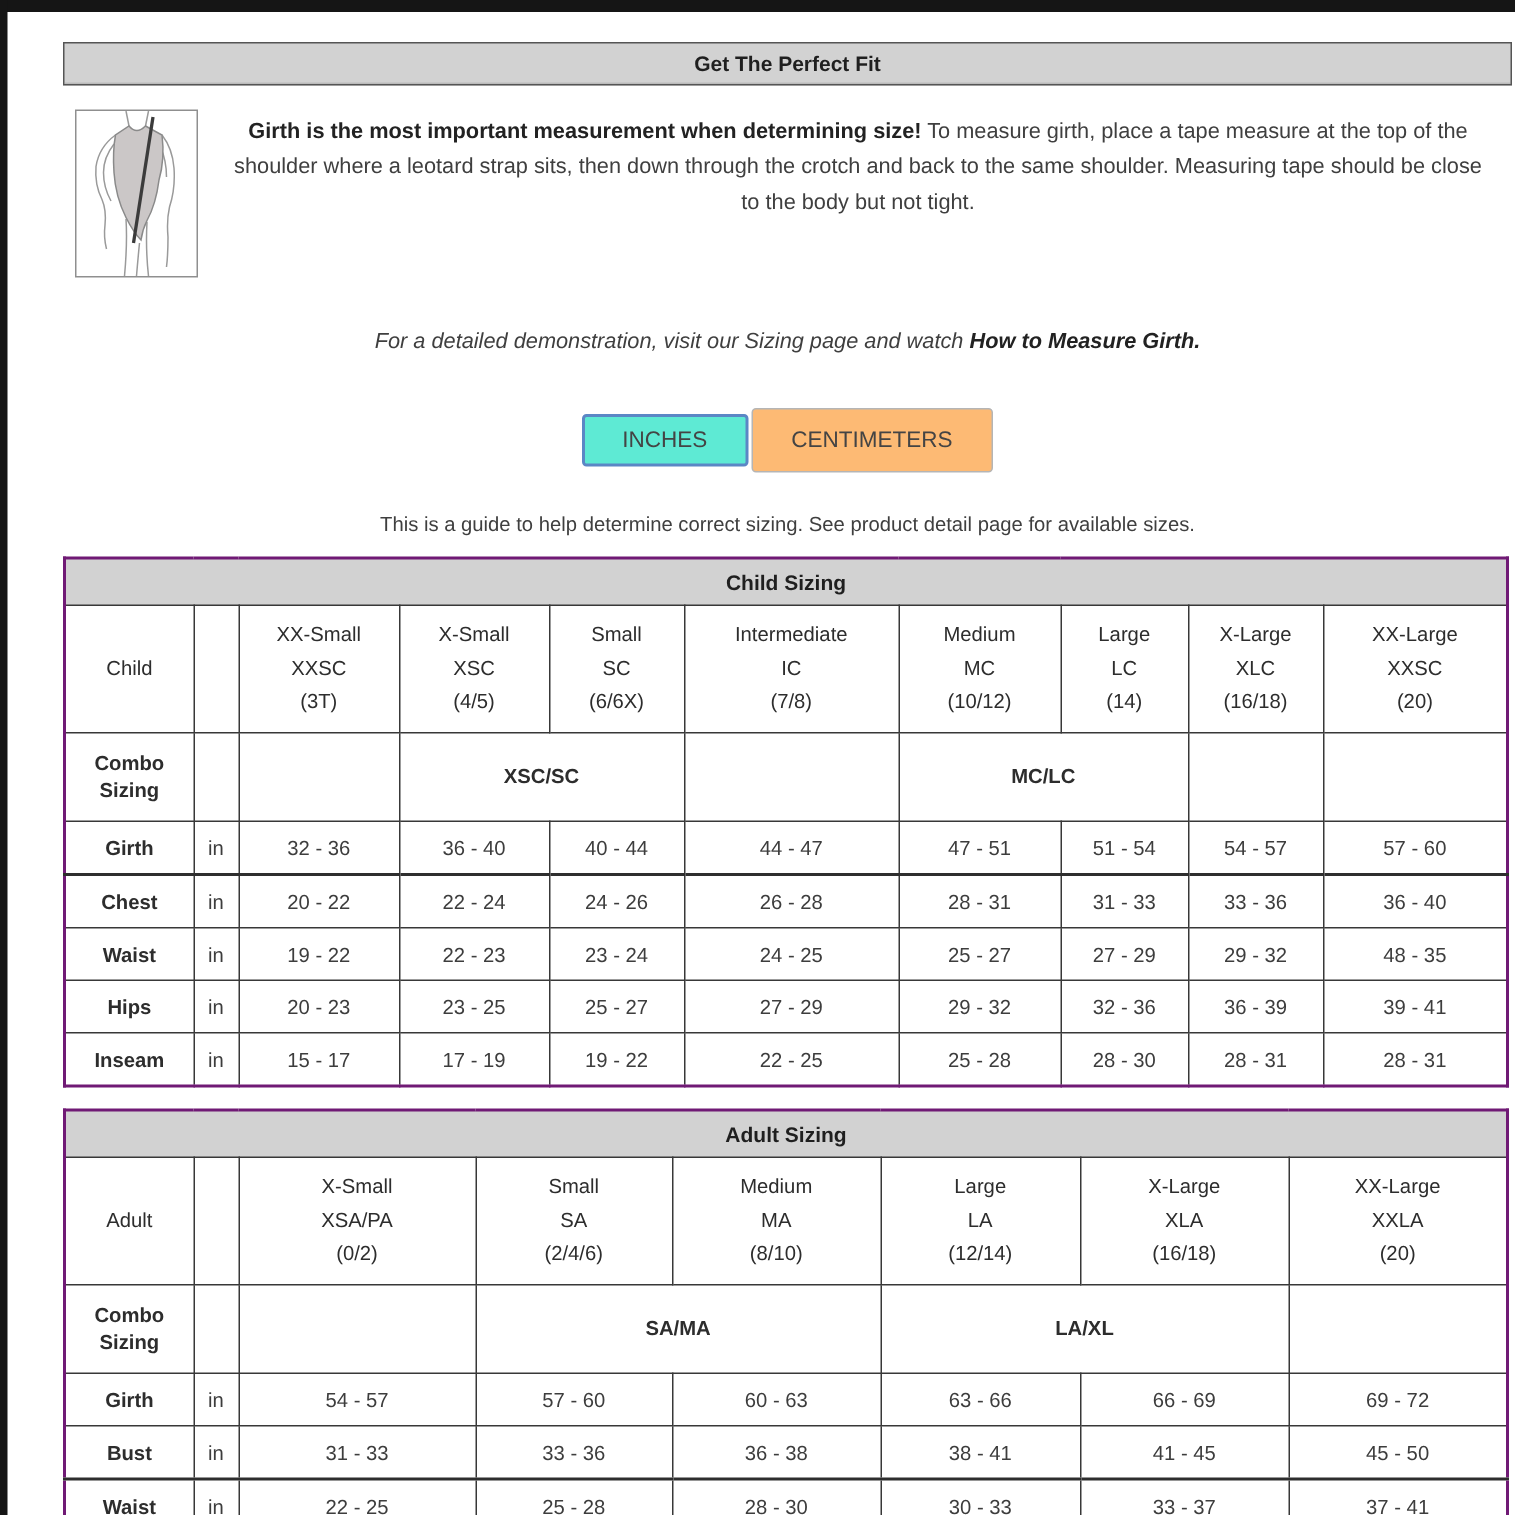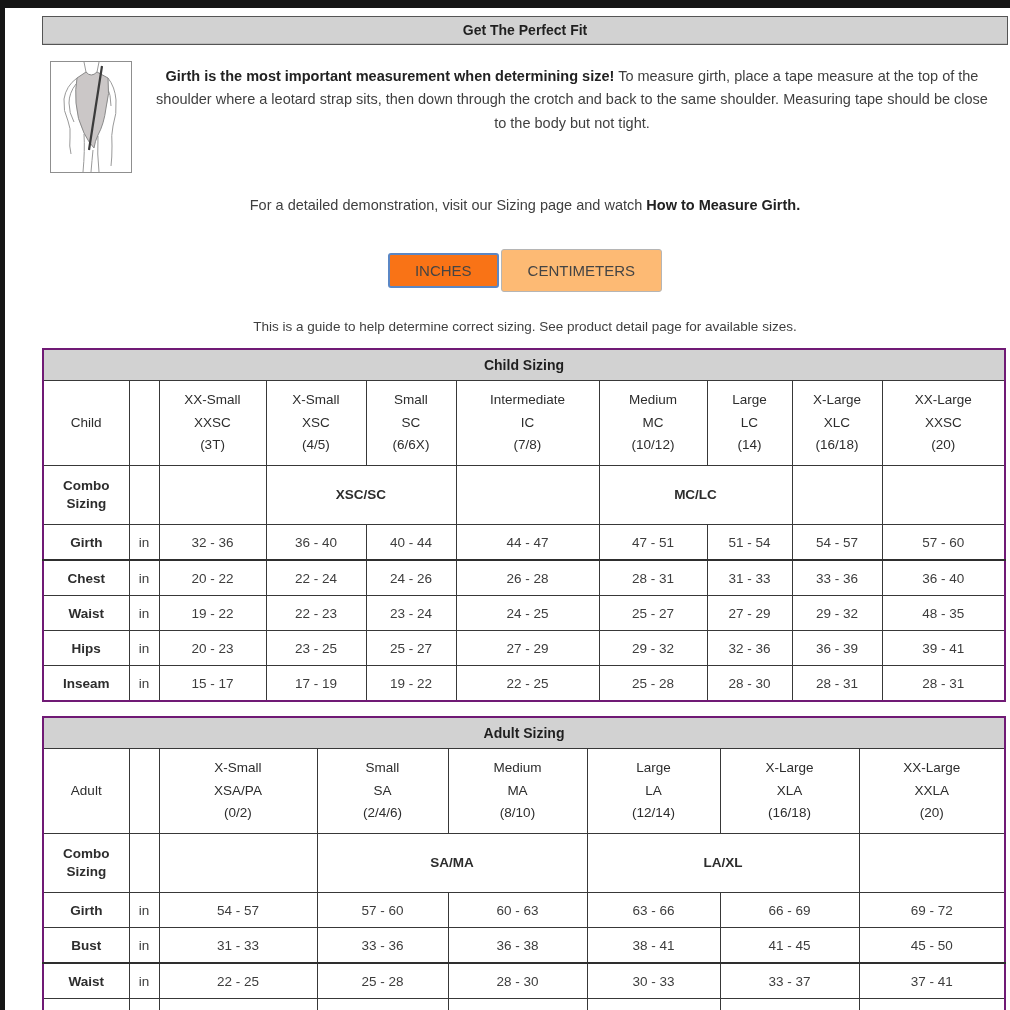--- a/index.html
+++ b/index.html
@@ -1,34 +1,34 @@
 <!DOCTYPE html>
 <html><head>
 <meta charset="utf-8">
 <style>
   html,body{margin:0;padding:0;background:#fff;width:1010px;height:1010px;overflow:hidden;
     font-family:"Liberation Sans", sans-serif;color:#3d3d3d;}
   .frame-top{position:absolute;top:0;left:0;width:1010px;height:8px;background:#151515;}
   .frame-left{position:absolute;top:0;left:0;width:5px;height:1010px;background:#151515;}
   .content{position:absolute;top:8px;left:42px;width:966px;}
 
-  .title-bar{margin-top:8px;height:27px;line-height:27px;background:#d2d2d2;border:1px solid #555;
+  .title-bar{margin-top:20px;height:27px;line-height:27px;background:#d2d2d2;border:1px solid #555;
     text-align:center;font-weight:bold;font-size:14px;color:#1f1f1f;box-shadow:inset 0 -1px 0 #bbb;}
 
   .intro-row{display:flex;margin-top:16px;}
   .illustration-box{width:80px;height:110px;border:1px solid #8f8f8f;background:#fff;flex:0 0 auto;margin-left:8px;}
   .intro-text{flex:1;padding:4px 14px 0 18px;font-size:14.5px;line-height:1.62;text-align:center;color:#3f3f3f;}
   .intro-text b{color:#222;}
-  .demo-line{margin-top:24px;text-align:center;font-size:14.5px;color:#3f3f3f;}
+  .demo-line{margin-top:35px;text-align:center;font-size:14.5px;color:#3f3f3f;font-style:italic;}
   .demo-line b{color:#222;}
 
   .unit-toggle{margin-top:36px;text-align:center;}
   .unit-btn{display:inline-block;font-family:"Liberation Sans",sans-serif;font-size:15px;color:#444;
     padding:12px 26px;margin:0 1px;background:#fdba74;border:1px solid #b5b5b5;border-radius:3px;cursor:pointer;}
-  .unit-btn.active{background:#f97316;border:2px solid #5b87c5;padding:7px 25px;}
+  .unit-btn.active{background:#5eead4;border:2px solid #5b87c5;padding:7px 25px;}
 
   .guide-note{margin-top:27px;text-align:center;font-size:13.5px;color:#3f3f3f;}
 
   table.size-table{border-collapse:collapse;table-layout:fixed;width:962px;margin-top:14px;
     border:2px solid #701a75;font-size:13.5px;color:#3d3d3d;}
   table.size-table td{border:1px solid #383838;text-align:center;vertical-align:middle;padding:2px 2px;}
   td.tbl-title{background:#d2d2d2;font-weight:bold;font-size:14px;color:#1f1f1f;height:26px;
     border-bottom:2px solid #2e2e2e;}
   td.col-head{font-weight:normal;color:#2d2d2d;height:80px;line-height:1.7;border-bottom:2px solid #2e2e2e;}
   td.row-head{font-weight:bold;color:#2d2d2d;}

